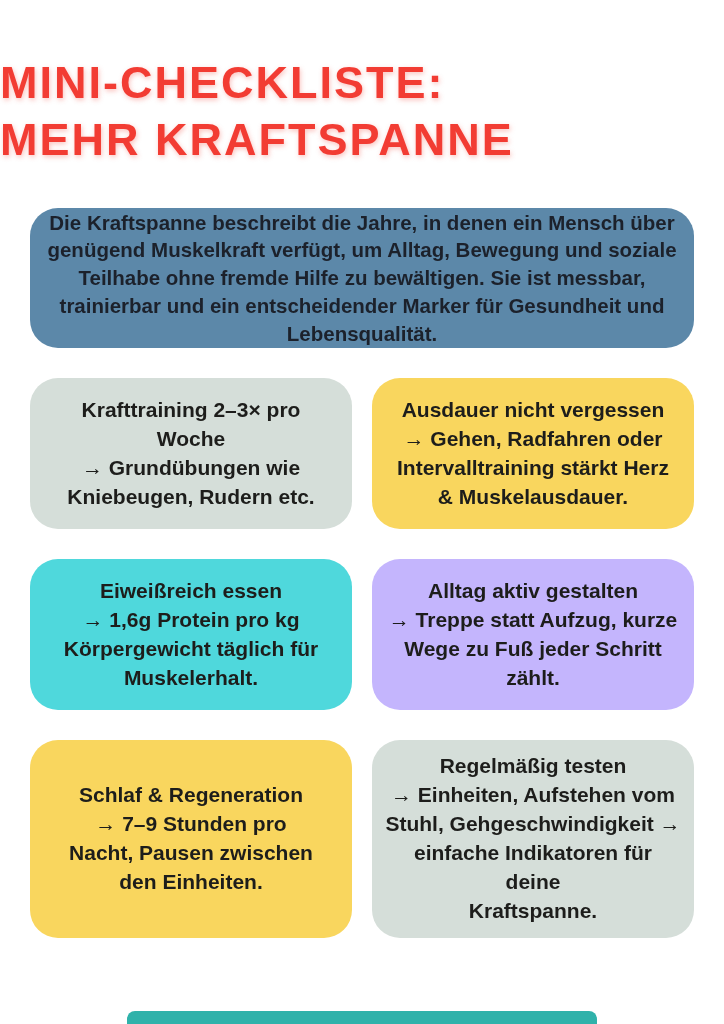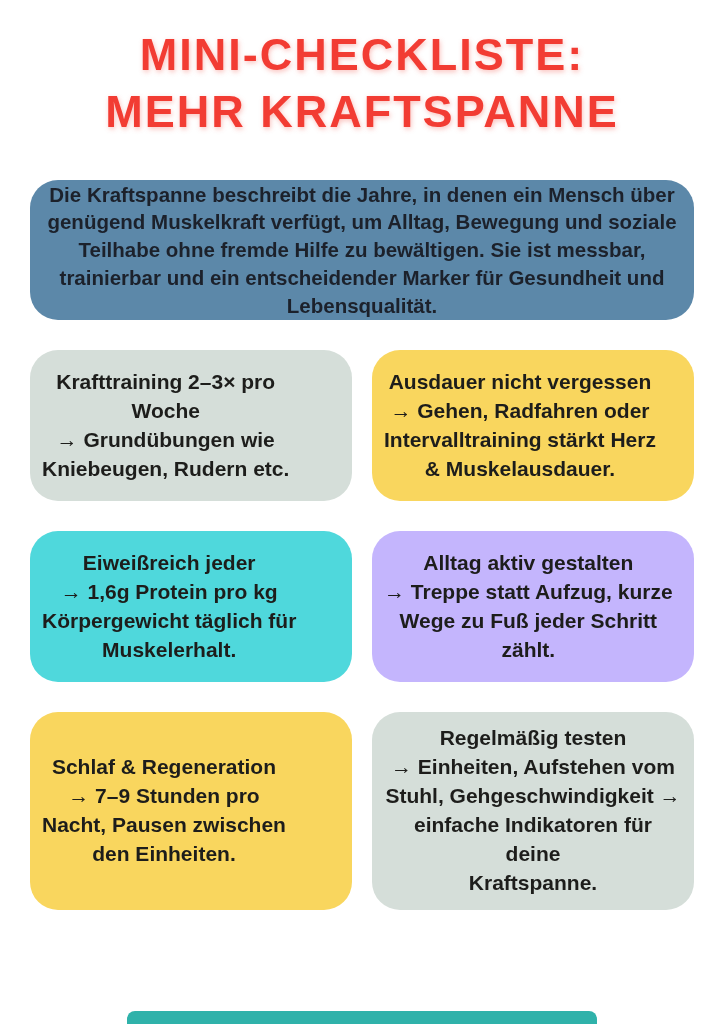--- a/index.html
+++ b/index.html
@@ -13,22 +13,21 @@
     height: 1024px;
     position: relative;
     overflow: hidden;
   }
   .page {
     width: 724px;
     height: 1024px;
     position: relative;
   }
   .title-block {
-    padding-top: 26px;
-    text-align: center;
+    padding-top: 54px;
   }
   .title {
     margin: 0;
     font-size: 45px;
     font-weight: 800;
     letter-spacing: 2px;
     line-height: 1.27;
     color: #f23c33;
     text-shadow: 1px 2px 5px rgba(240, 80, 70, 0.35);
     white-space: pre-line;
@@ -59,21 +58,21 @@
     display: grid;
     grid-template-columns: 1fr 1fr;
     column-gap: 20px;
     row-gap: 30px;
   }
   .card {
     border-radius: 28px;
     min-height: 151px;
     display: flex;
     align-items: center;
-    justify-content: flex-start;
+    justify-content: center;
     box-sizing: border-box;
     padding: 12px 12px;
   }
   .card-text {
     font-size: 21px;
     font-weight: 700;
     line-height: 1.38;
     color: #1d1d1b;
     text-align: center;
     white-space: pre-line;
@@ -123,21 +122,21 @@
     </div>
 
     <div class="card" style="background-color: rgb(249, 214, 94);">
       <div class="card-text">Ausdauer nicht vergessen
 → Gehen, Radfahren oder
 Intervalltraining stärkt Herz
 &amp; Muskelausdauer.</div>
     </div>
 
     <div class="card" style="background-color: rgb(79, 216, 220);">
-      <div class="card-text">Eiweißreich jeder
+      <div class="card-text">Eiweißreich essen
 → 1,6g Protein pro kg
 Körpergewicht täglich für
 Muskelerhalt.</div>
     </div>
 
     <div class="card" style="background-color: #c4b5fd;">
       <div class="card-text">Alltag aktiv gestalten
 → Treppe statt Aufzug, kurze
 Wege zu Fuß jeder Schritt
 zählt.</div>

